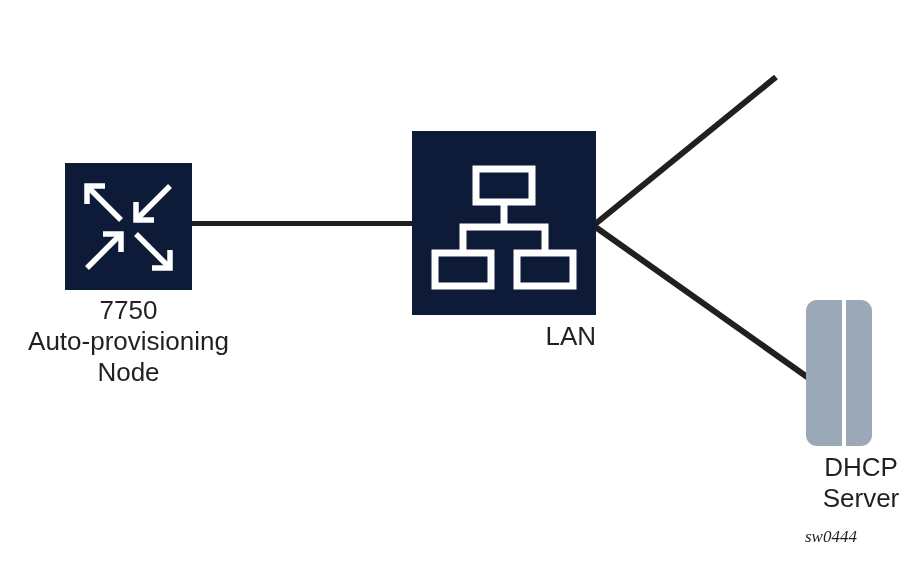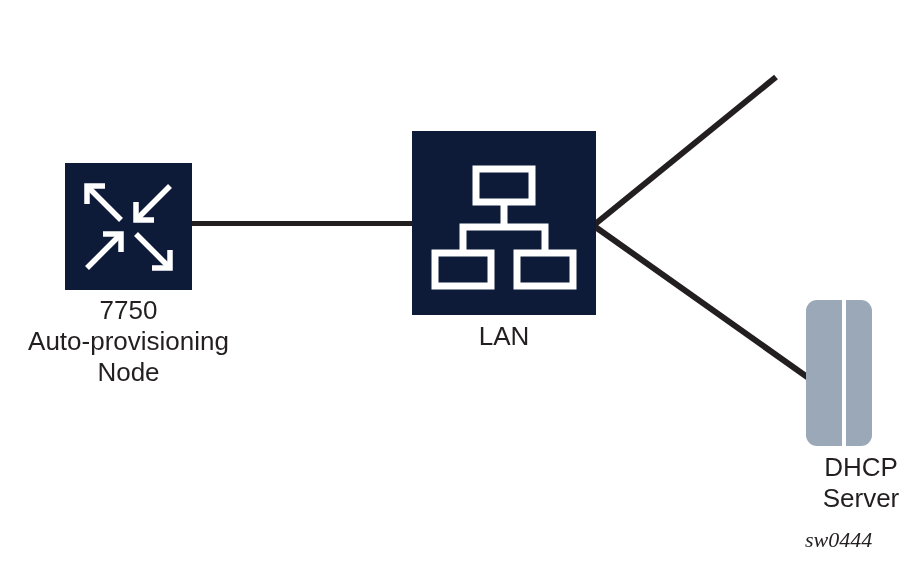--- a/index.html
+++ b/index.html
@@ -51,20 +51,21 @@
   }
   #router-label {
     left: -65px;
     top: 132px;
     width: 257px;
   }
   #lan-label {
     left: 0px;
     top: 190px;
     width: 184px;
+    text-align: right;
   }
   #http-label {
     left: -20px;
     top: 155px;
     width: 170px;
   }
   #dhcp-label {
     left: -25px;
     top: 152px;
     width: 160px;
@@ -108,21 +109,21 @@
     width: 4px;
     background: #ffffff;
   }
   
   #watermark {
     position: absolute;
     left: 805px;
     top: 527px;
     font-family: "Liberation Serif", serif;
     font-style: italic;
-    font-size: 22px;
+    font-size: 17px;
     color: #231f20;
   }
 </style>
 </head>
 <body>
 
 <div id="diagram-canvas">
 
   <svg id="link-layer" viewBox="0 0 907 569" xmlns="http://www.w3.org/2000/svg">
     <line x1="190" y1="223.5" x2="414" y2="223.5" stroke="#231f20" stroke-width="5"></line>

